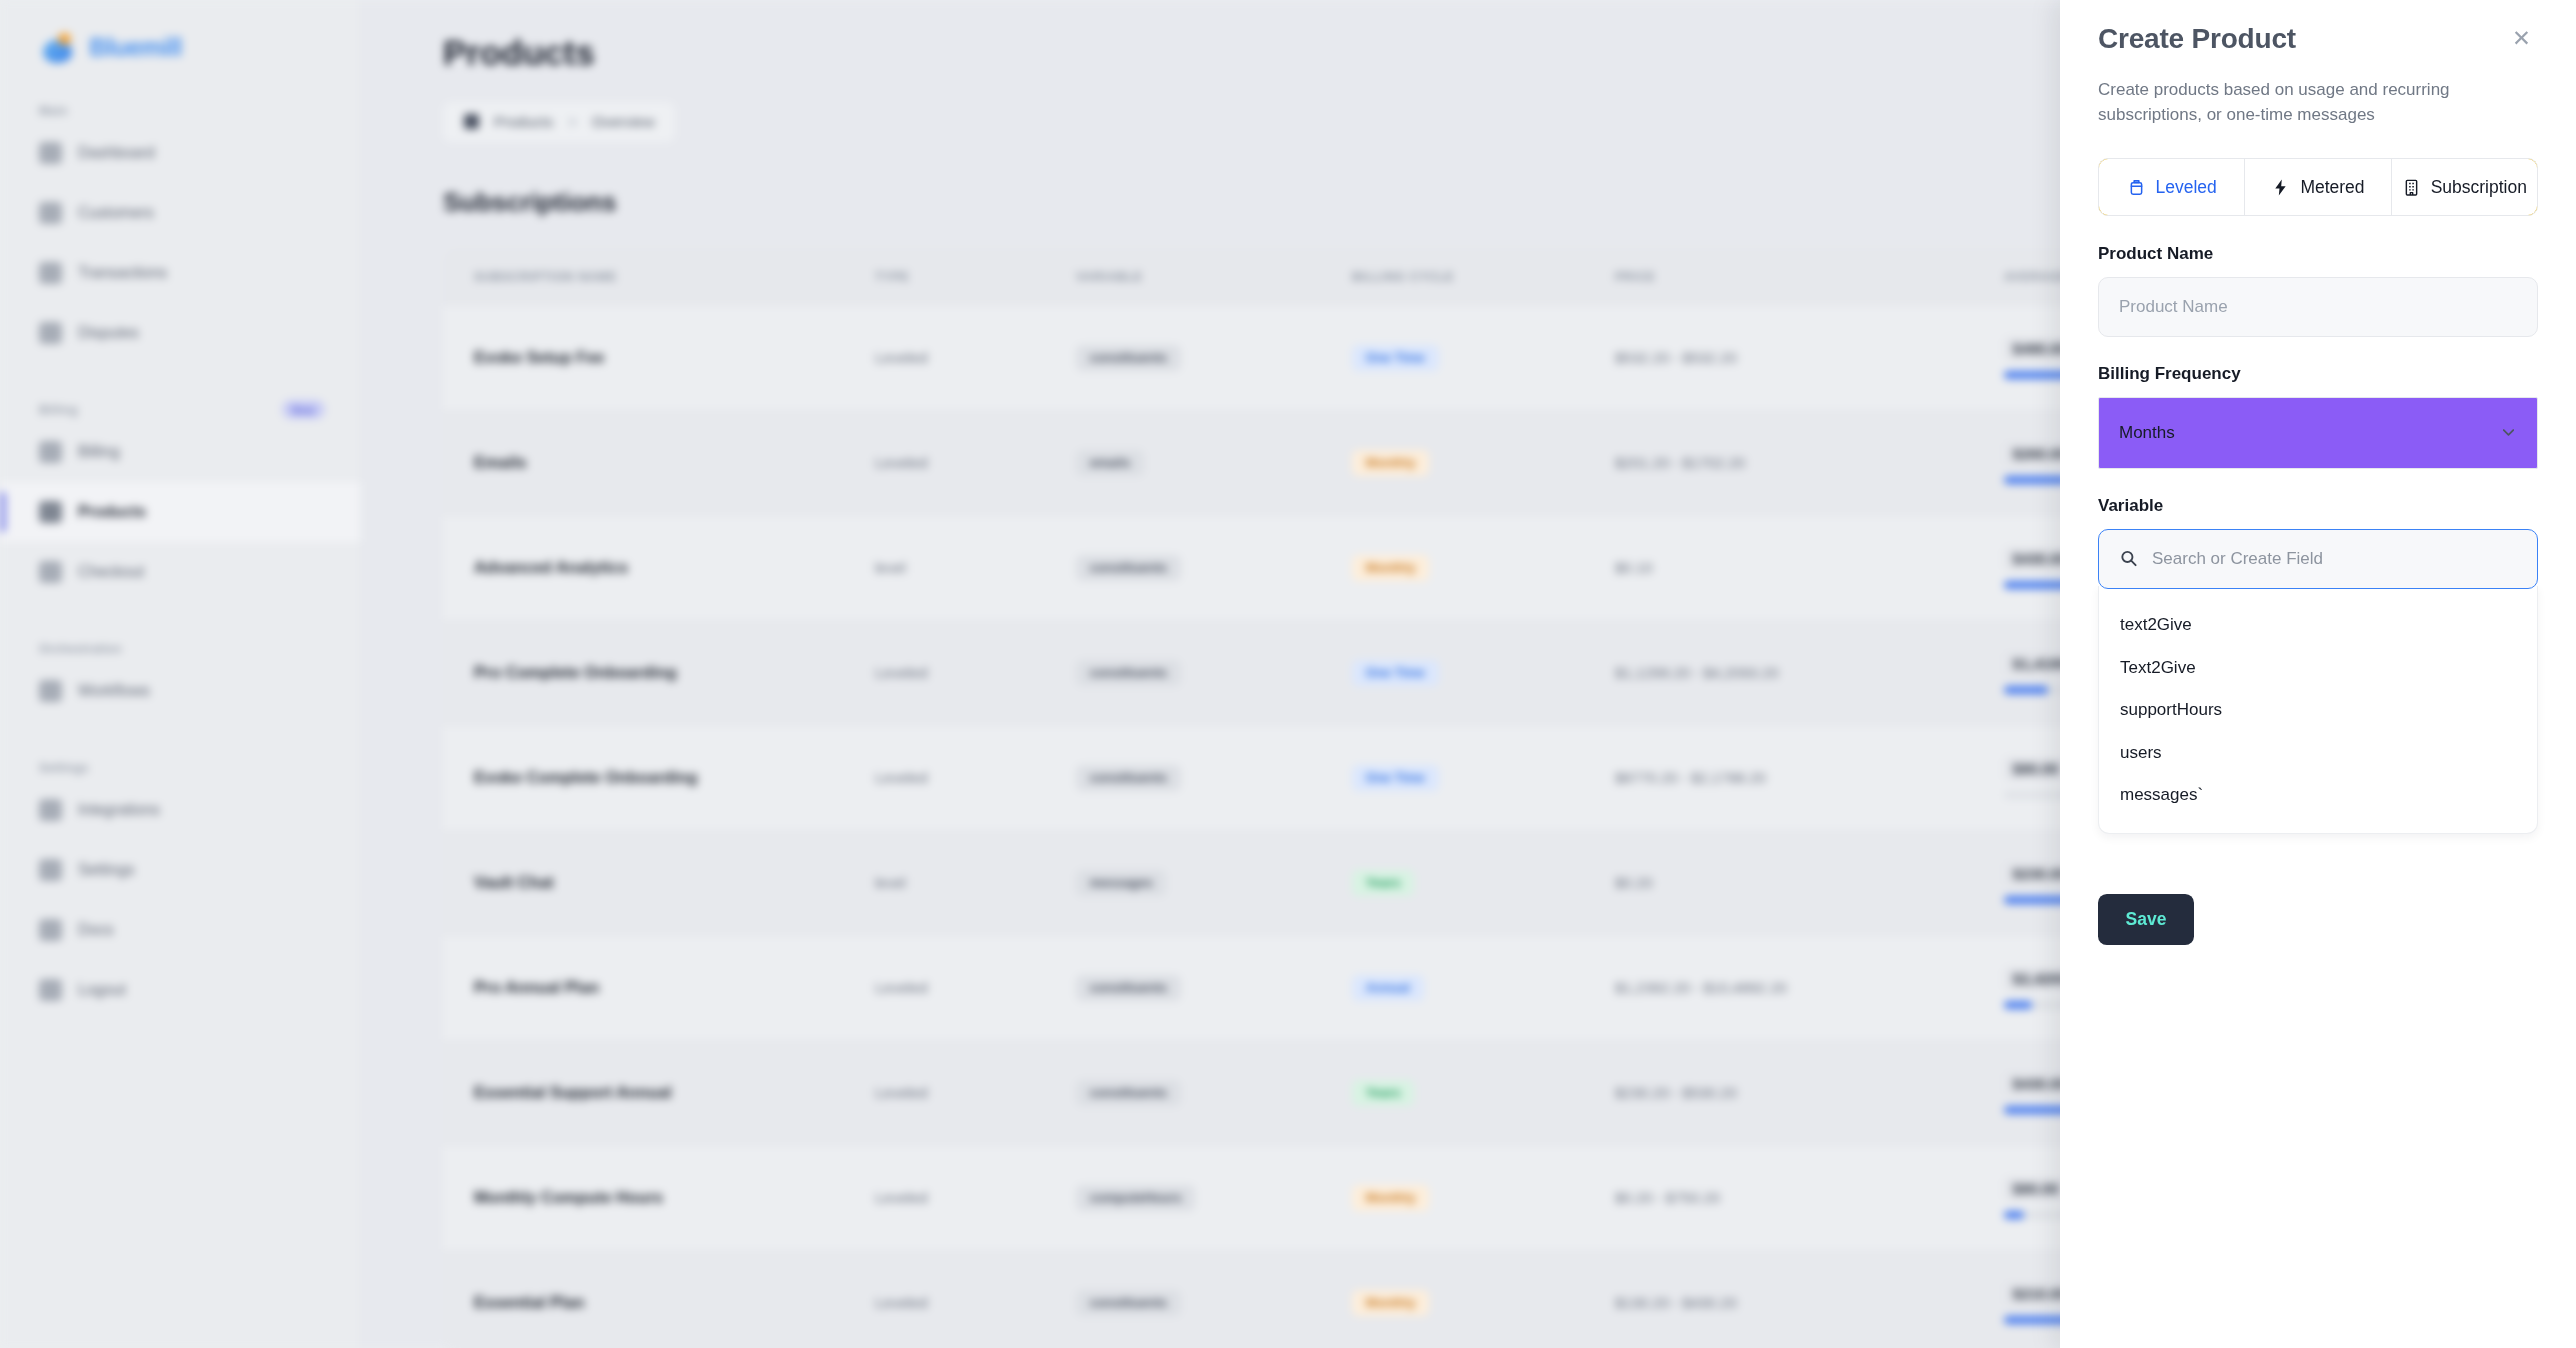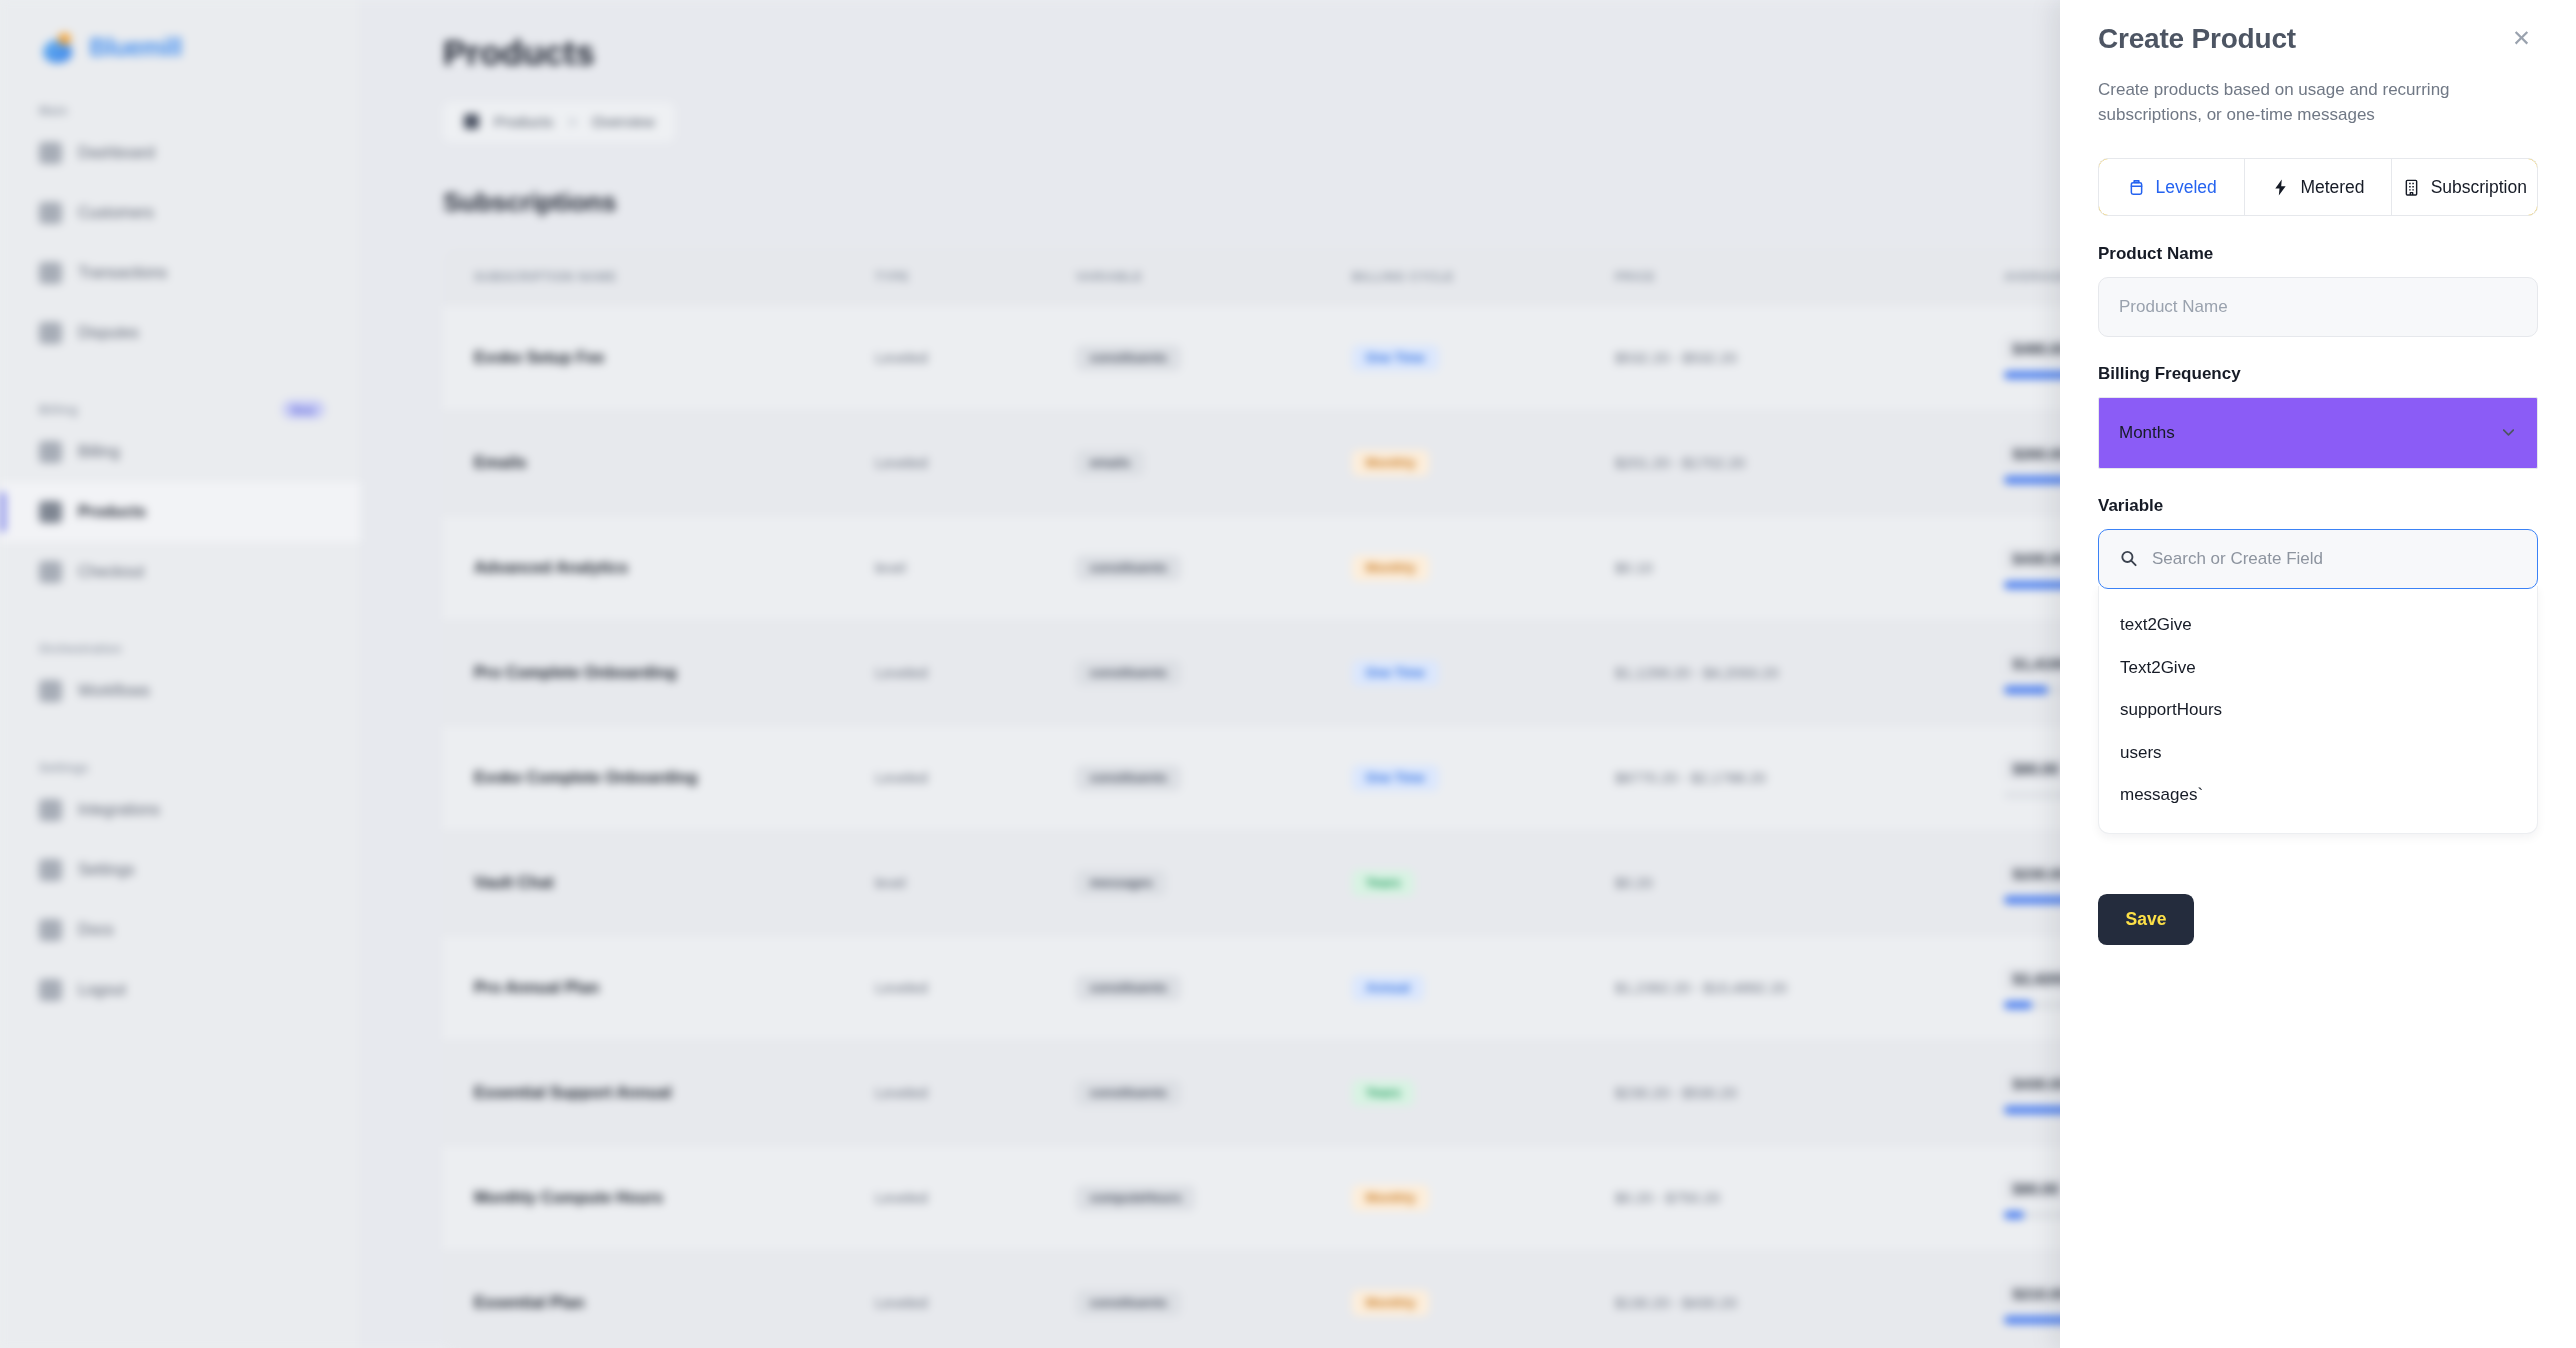--- a/index.html
+++ b/index.html
@@ -179,21 +179,21 @@
     border: 1.3px solid #eceef1; border-top: none;
     border-radius: 0 0 11.3px 11.3px; background: #fff;
     padding: 17.5px 0 16.3px 0; margin-top: -2.5px;
     box-shadow: 0 3.8px 10px rgba(20,25,40,.05);
   }
   .opt {
     padding: 11.3px 21px; font-size: 17px; color: #161b26; cursor: pointer;
   }
 
   .save-btn {
-    margin-top: 60px; background: #242c3d; color: #fde047;
+    margin-top: 60px; background: #242c3d; color: #5eead4;
     font-size: 17.5px; font-weight: 600; border: none; border-radius: 8.8px;
     padding: 15px 27.6px; cursor: pointer; font-family: "Liberation Sans", sans-serif;
   }
 </style>
 </head>
 <body>
 
 <div id="app">
 
   <div class="bg-layer">

